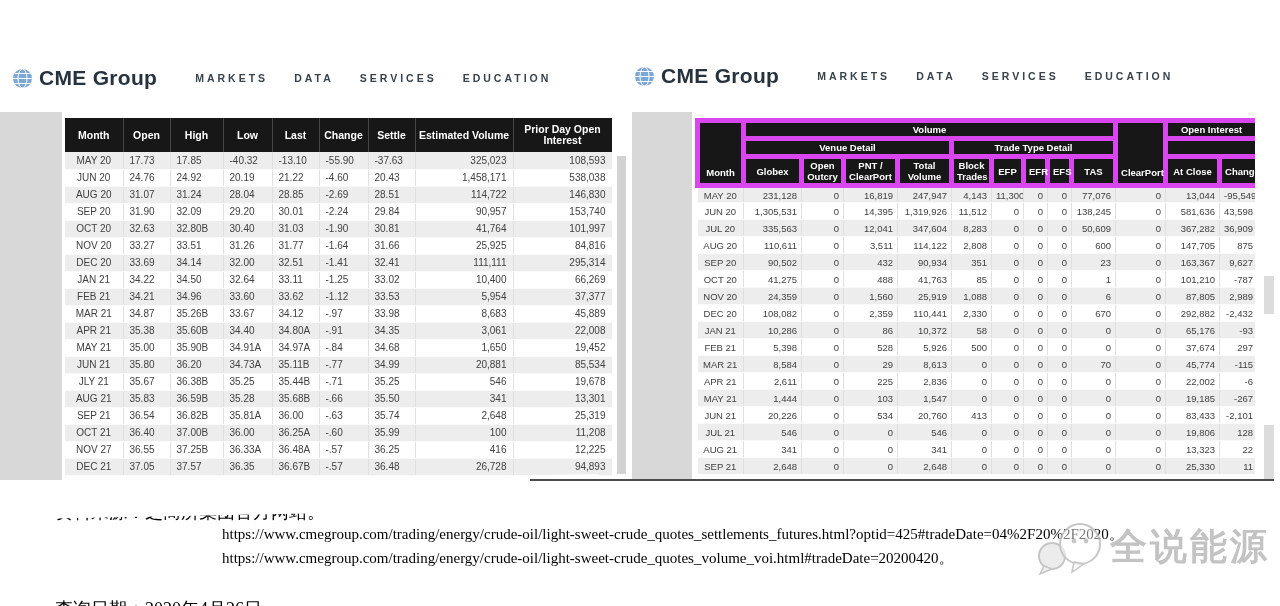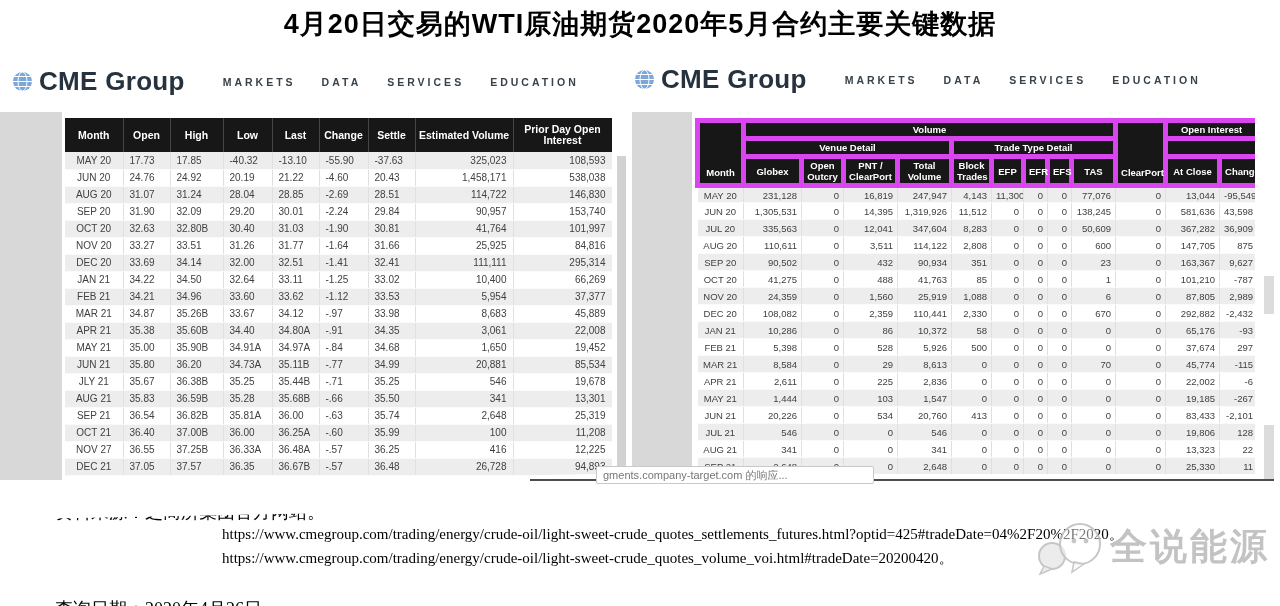--- a/index.html
+++ b/index.html
@@ -12,21 +12,21 @@
     position:absolute; top:6px; left:0; width:100%; text-align:center;
     font-size:27px; font-weight:bold; color:#000; letter-spacing:1px;
   }
 
   
   .cme-header { position:absolute; display:flex; align-items:center; }
   .cme-header.left  { left:12px;  top:66px; }
   .cme-header.right { left:634px; top:64px; }
   .logo { display:flex; align-items:center; }
   .logo svg { display:block; margin-right:6px; }
-  .logo-text { font-size:26px; font-weight:bold; color:#26323d; letter-spacing:.3px; }
+  .logo-text { font-size:21px; font-weight:bold; color:#26323d; letter-spacing:.3px; }
   .nav { display:flex; margin-left:38px; }
   .nav-item {
     font-size:10.5px; font-weight:bold; letter-spacing:3px; color:#37424b;
     margin-right:26px; cursor:pointer; white-space:nowrap;
   }
 
   
   .gutter { position:absolute; background:#d8d8d8; }
   .gutter.far-left { left:0;   top:112px; width:62px; height:368px; }
   .gutter.middle   { left:632px; top:112px; width:60px; height:368px; }
@@ -108,21 +108,20 @@
   .watermark-text {
     font-size:37px; font-weight:bold; color:#b9b9b9; letter-spacing:3px;
     white-space:nowrap; font-family:"Liberation Sans", sans-serif;
   }
 </style>
 </head>
 <body>
 
 <div class="page">
 
-  <div class="title">4月20日交易的WTI原油期货2020年5月合约主要关键数据</div>
 
   <div class="cme-header left">
     <div class="logo">
       <span>
           <svg width="21" height="21" viewBox="0 0 21 21">
         <circle cx="10.5" cy="10.5" r="9.5" fill="#7da7d8"></circle>
         <ellipse cx="10.5" cy="10.5" rx="4.5" ry="9.5" fill="none" stroke="#fff" stroke-width="1"></ellipse>
         <line x1="1" y1="10.5" x2="20" y2="10.5" stroke="#fff" stroke-width="1"></line>
         <line x1="2.5" y1="5.5" x2="18.5" y2="5.5" stroke="#fff" stroke-width="1"></line>
         <line x1="2.5" y1="15.5" x2="18.5" y2="15.5" stroke="#fff" stroke-width="1"></line>
@@ -721,21 +720,20 @@
             <td>11,222</td>
             <td>14</td>
           </tr>
         </tbody>
     </table>
   </div>
 
   <div class="cut-left"></div>
   <div class="bottom-line"></div>
 
-  <div class="status-box">gments.company-target.com 的响应...</div>
 
   <div class="footer">
     <div class="src-line">资料来源：芝商所集团官方网站。</div>
     <div class="url-1">https://www.cmegroup.com/trading/energy/crude-oil/light-sweet-crude_quotes_settlements_futures.html?optid=425#tradeDate=04%2F20%2F2020。</div>
     <div class="url-2">https://www.cmegroup.com/trading/energy/crude-oil/light-sweet-crude_quotes_volume_voi.html#tradeDate=20200420。</div>
     <div class="date-line">查询日期：2020年4月26日。</div>
   </div>
 
   <div class="watermark">
     <span>

